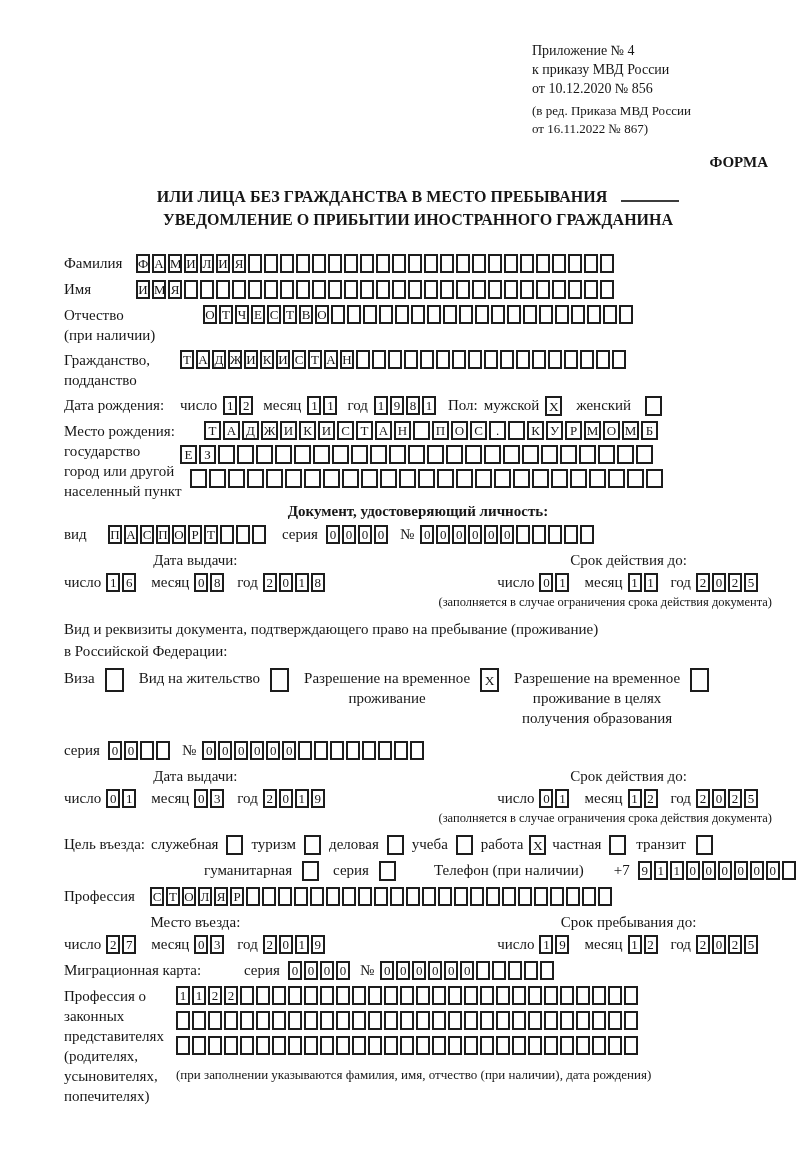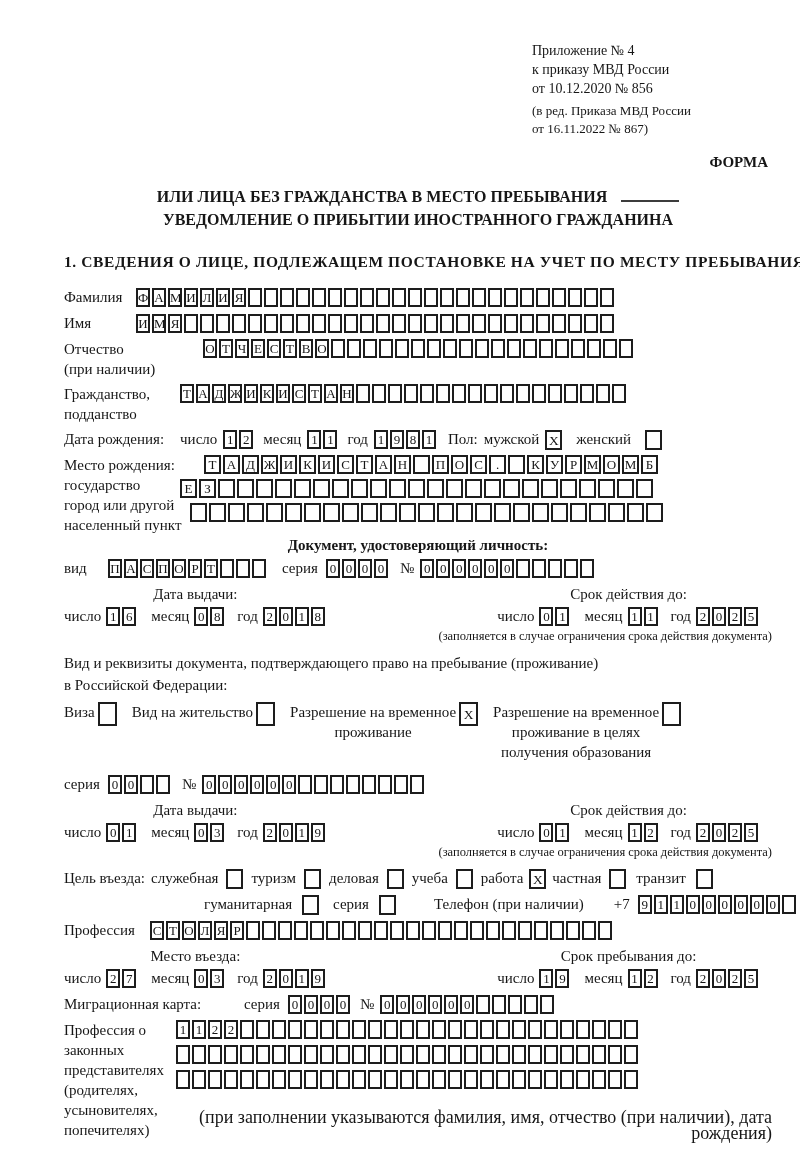--- a/index.html
+++ b/index.html
@@ -36,31 +36,31 @@
   .g6 { margin-left:6px; } .g8 { margin-left:8px; } .g10 { margin-left:10px; }
   .g14 { margin-left:14px; } .g16 { margin-left:16px; }
 
   .dates { display:flex; justify-content:space-between; padding-right:12px; margin-bottom:2px; }
   .dh { text-align:center; line-height:20px; margin-bottom:3px; }
   .drow { display:flex; align-items:center; gap:5px; }
   .note { text-align:right; font-size:12.5px; line-height:16px; margin:2px 0 8px; }
 
   .intro { line-height:22px; }
   .opts { display:flex; align-items:flex-start; gap:15px; margin:6px 0 12px; }
-  .opt { display:flex; align-items:flex-start; gap:3px; }
+  .opt { display:flex; align-items:flex-start; gap:10px; }
   .opt .ol { text-align:center; line-height:20px; }
 
   .bp { display:flex; margin-bottom:2px; }
   .bplbl { flex:0 0 140px; line-height:20px; }
   .bprows .cells { margin-bottom:5px; }
 
   .reps { display:flex; margin-top:2px; }
   .rlbl { flex:0 0 112px; line-height:20px; }
   .rrows .cells { margin-bottom:6px; }
-  .rnote { font-size:18px; margin-top:20px; text-align:right; line-height:16px; }
+  .rnote { font-size:13px; margin-top:12px; text-align:right; line-height:16px; }
 </style>
 </head>
 <body>
 
 <div class="page">
 
   <div class="hdr">
     <div>Приложение № 4</div>
     <div>к приказу МВД России</div>
     <div>от 10.12.2020 № 856</div>
@@ -72,21 +72,20 @@
 
   <div class="forma">ФОРМА</div>
 
   <div class="title">
     <div>
       <span>ИЛИ ЛИЦА БЕЗ ГРАЖДАНСТВА В МЕСТО ПРЕБЫВАНИЯ</span><span class="uline"></span>
     </div>
     <div>УВЕДОМЛЕНИЕ О ПРИБЫТИИ ИНОСТРАННОГО ГРАЖДАНИНА</div>
   </div>
 
-  <div class="sect">1. СВЕДЕНИЯ О ЛИЦЕ, ПОДЛЕЖАЩЕМ ПОСТАНОВКЕ НА УЧЕТ ПО МЕСТУ ПРЕБЫВАНИЯ</div>
 
   <div class="frow ac">
     <div class="lbl" style="width:72px">Фамилия</div>
     <div class="cells">
         <span class="cell">Ф</span>
         <span class="cell">А</span>
         <span class="cell">М</span>
         <span class="cell">И</span>
         <span class="cell">Л</span>
         <span class="cell">И</span>

